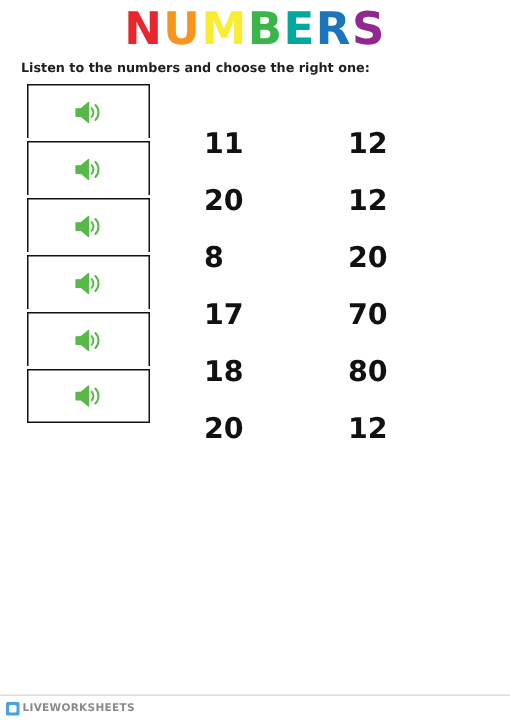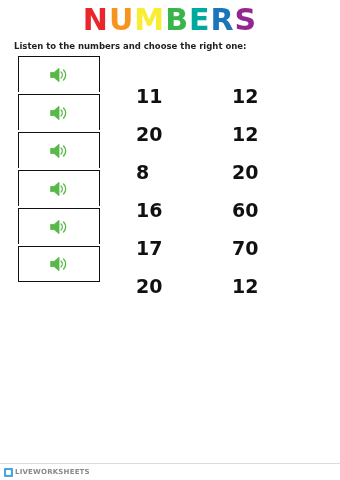--- a/index.html
+++ b/index.html
@@ -194,33 +194,33 @@
         <div class="num num-b">20</div>
       </div>
       <div class="row">
         <div class="audio-cell">
           <svg class="spk" viewBox="0 0 24 20">
             <path d="M2 7 h4 L12 2 v16 L6 13 H2 Z" fill="#57b947" stroke="#57b947" stroke-width="1" stroke-linejoin="round"></path>
             <path d="M14.5 6.5 a5 5 0 0 1 0 7" fill="none" stroke="#57b947" stroke-width="1.6" stroke-linecap="round"></path>
             <path d="M17.5 4 a8.5 8.5 0 0 1 0 12" fill="none" stroke="#57b947" stroke-width="1.6" stroke-linecap="round"></path>
           </svg>
         </div>
-        <div class="num num-a">16</div>
-        <div class="num num-b">60</div>
-      </div>
-      <div class="row">
-        <div class="audio-cell">
-          <svg class="spk" viewBox="0 0 24 20">
-            <path d="M2 7 h4 L12 2 v16 L6 13 H2 Z" fill="#57b947" stroke="#57b947" stroke-width="1" stroke-linejoin="round"></path>
-            <path d="M14.5 6.5 a5 5 0 0 1 0 7" fill="none" stroke="#57b947" stroke-width="1.6" stroke-linecap="round"></path>
-            <path d="M17.5 4 a8.5 8.5 0 0 1 0 12" fill="none" stroke="#57b947" stroke-width="1.6" stroke-linecap="round"></path>
-          </svg>
-        </div>
         <div class="num num-a">17</div>
         <div class="num num-b">70</div>
+      </div>
+      <div class="row">
+        <div class="audio-cell">
+          <svg class="spk" viewBox="0 0 24 20">
+            <path d="M2 7 h4 L12 2 v16 L6 13 H2 Z" fill="#57b947" stroke="#57b947" stroke-width="1" stroke-linejoin="round"></path>
+            <path d="M14.5 6.5 a5 5 0 0 1 0 7" fill="none" stroke="#57b947" stroke-width="1.6" stroke-linecap="round"></path>
+            <path d="M17.5 4 a8.5 8.5 0 0 1 0 12" fill="none" stroke="#57b947" stroke-width="1.6" stroke-linecap="round"></path>
+          </svg>
+        </div>
+        <div class="num num-a">18</div>
+        <div class="num num-b">80</div>
       </div>
       <div class="row">
         <div class="audio-cell">
           <svg class="spk" viewBox="0 0 24 20">
             <path d="M2 7 h4 L12 2 v16 L6 13 H2 Z" fill="#57b947" stroke="#57b947" stroke-width="1" stroke-linejoin="round"></path>
             <path d="M14.5 6.5 a5 5 0 0 1 0 7" fill="none" stroke="#57b947" stroke-width="1.6" stroke-linecap="round"></path>
             <path d="M17.5 4 a8.5 8.5 0 0 1 0 12" fill="none" stroke="#57b947" stroke-width="1.6" stroke-linecap="round"></path>
           </svg>
         </div>
         <div class="num num-a">20</div>

